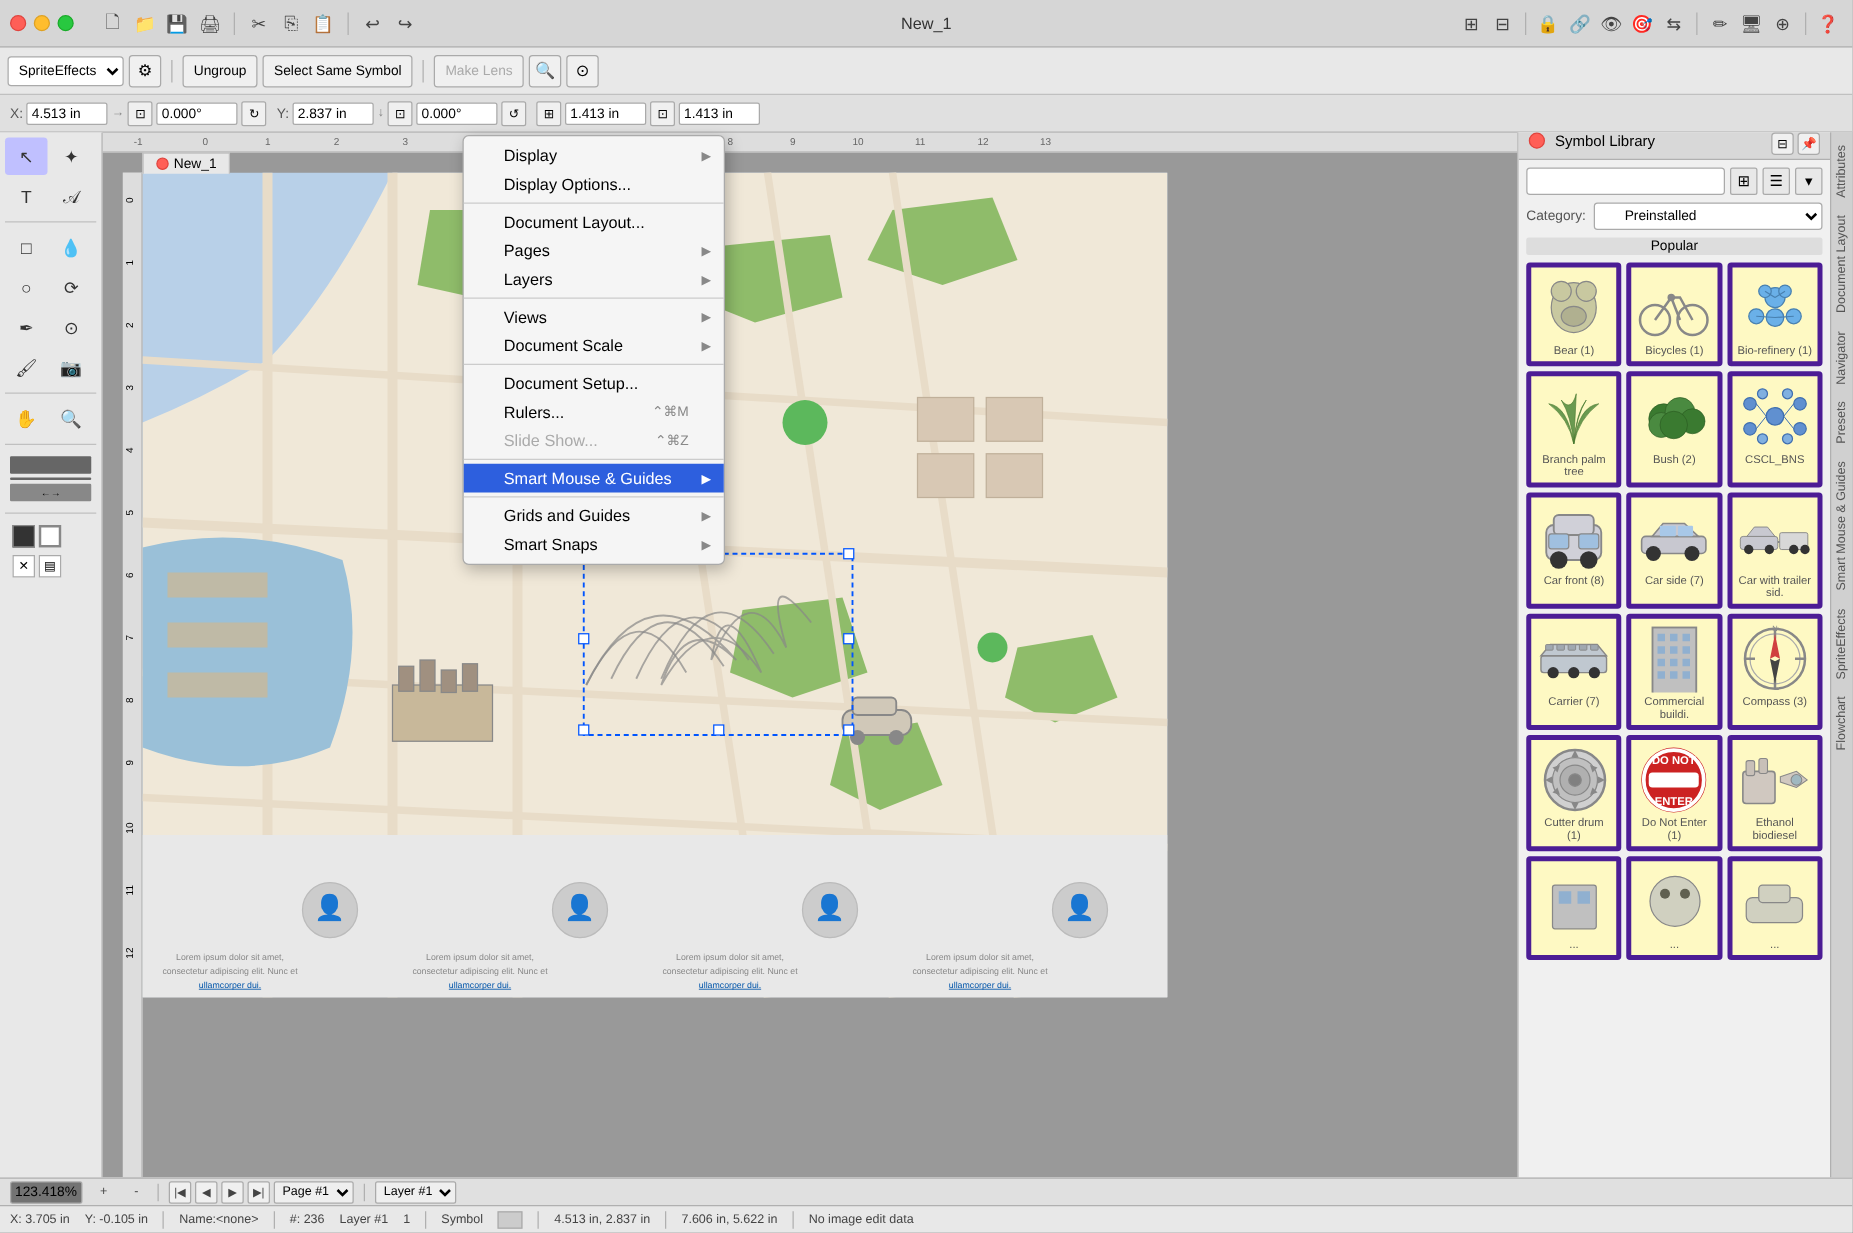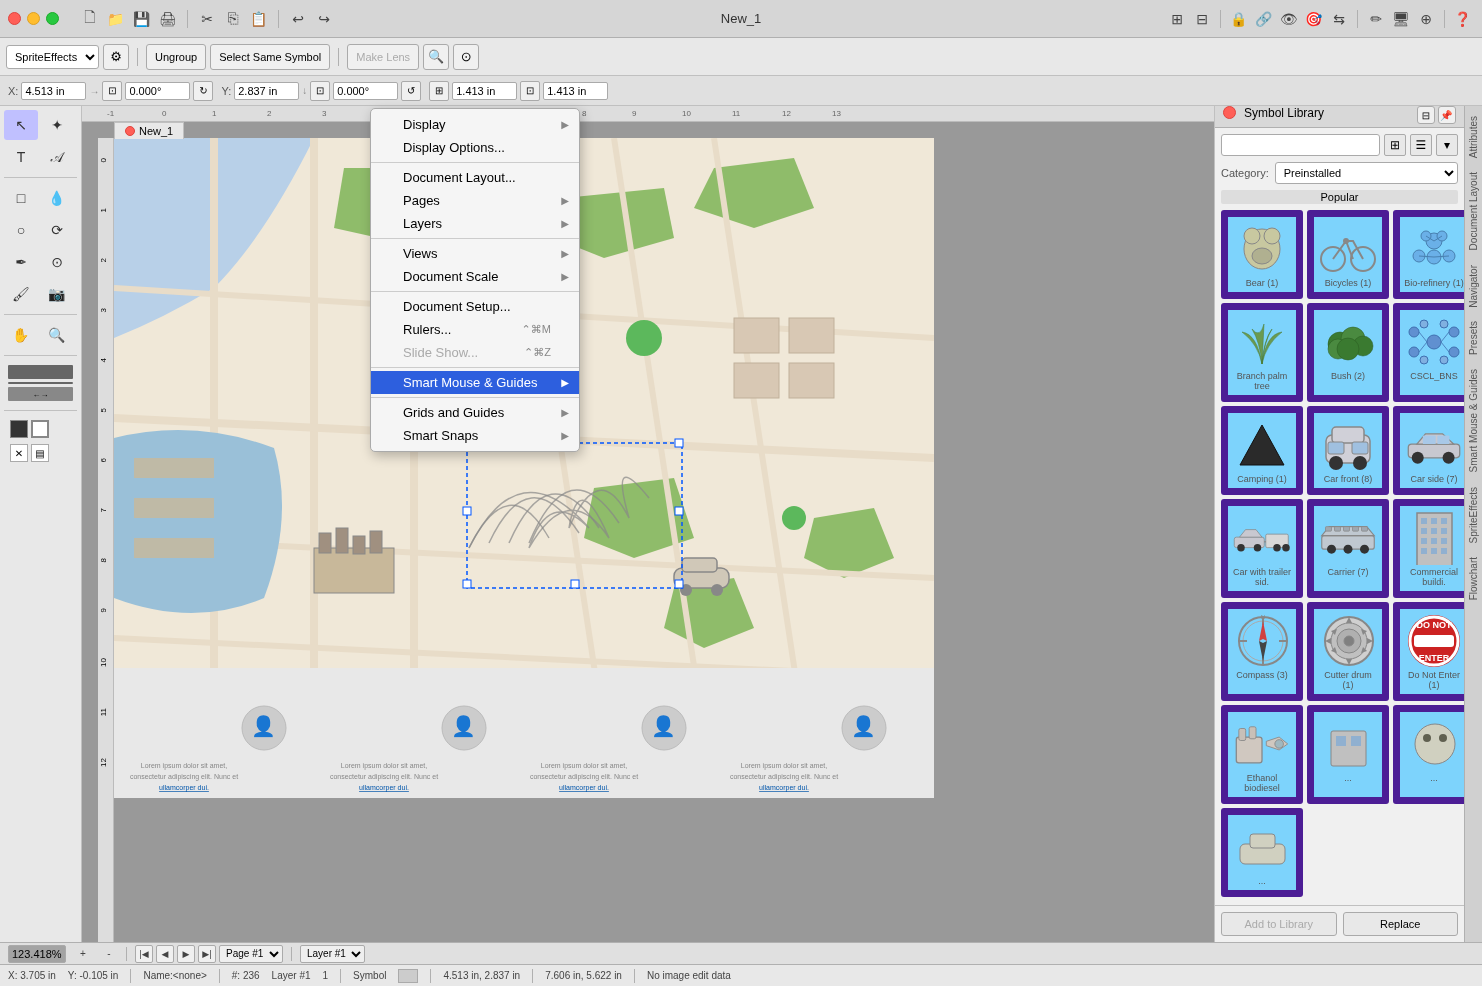--- a/index.html
+++ b/index.html
@@ -96,24 +96,24 @@
       font-weight: 500;
       gap: 4px;
     }
     .panel-close { width: 13px; height: 13px; border-radius: 50%; background: #ff5f57; border: 1px solid #e0443e; margin-right: 4px; }
     .panel-body { flex: 1; overflow-y: auto; padding: 6px; }
     .search-row { display: flex; gap: 4px; margin-bottom: 6px; align-items: center; }
     .search-input { flex: 1; height: 22px; border: 1px solid #aaa; border-radius: 3px; padding: 0 6px; font-size: 11px; background: white; }
     .view-toggle { width: 22px; height: 22px; border: 1px solid #aaa; background: #e8e8e8; border-radius: 2px; display: flex; align-items: center; justify-content: center; font-size: 12px; cursor: pointer; }
     .category-row { display: flex; align-items: center; gap: 6px; margin-bottom: 6px; font-size: 11px; }
     .category-label { color: #555; text-align: center; }
-    .category-select { flex: 1; height: 22px; border: 1px solid #aaa; border-radius: 3px; font-size: 11px; background: white; padding: 0 4px; }
+    .category-select { flex: 1; height: 22px; border: 1px solid #aaa; border-radius: 3px; font-size: 11px; background: white; padding: 0 20px; }
     .popular-header { background: #ddd; text-align: center; padding: 1px; font-size: 11px; border-radius: 2px; margin-bottom: 6px; }
     .symbols-grid { display: grid; grid-template-columns: repeat(3, 1fr); gap: 4px; }
-    .symbol-item { display: flex; flex-direction: column; align-items: center; border: 7px solid #4c1d95; border-radius: 3px; background: #7dd3fc; padding: 4px; cursor: pointer; }
+    .symbol-item { display: flex; flex-direction: column; align-items: center; border: 4px solid #4c1d95; border-radius: 3px; background: #fef9c3; padding: 4px; cursor: pointer; }
     .symbol-icon { width: 60px; height: 55px; display: flex; align-items: center; justify-content: center; overflow: hidden; }
     .symbol-label { font-size: 9px; color: #555; text-align: center; margin-top: 2px; }
     .panel-footer { padding: 6px; border-top: 1px solid #c0c0c0; display: flex; gap: 6px; }
     .footer-btn { flex: 1; height: 24px; border: 1px solid #aaa; border-radius: 3px; background: #e8e8e8; font-size: 11px; cursor: pointer; display: flex; align-items: center; justify-content: center; }
     .footer-btn.disabled { color: #aaa; cursor: default; }
 
     
     #right-tabs {
       width: 18px;
       background: #d0d0d0;
@@ -232,21 +232,21 @@
       border: 1px solid #aaa;
       border-radius: 3px;
       background: #f0f0f0;
       display: flex;
       align-items: center;
       justify-content: center;
       font-size: 13px;
       cursor: pointer;
     }
 
-    .zoom-display { width: 58px; height: 18px; border: 1px solid #aaa; background: #a3a3a3; font-size: 11px; padding: 0 3px; border-radius: 2px; }
+    .zoom-display { width: 58px; height: 18px; border: 1px solid #aaa; background: #737373; font-size: 11px; padding: 0 3px; border-radius: 2px; }
 
     
     .page-nav { display: flex; align-items: center; gap: 3px; }
     .page-nav-btn { width: 18px; height: 18px; border: 1px solid #aaa; background: #f0f0f0; border-radius: 2px; display: flex; align-items: center; justify-content: center; font-size: 9px; cursor: pointer; }
     .page-select { height: 18px; border: 1px solid #aaa; border-radius: 2px; font-size: 10px; padding: 0 2px; }
 
     .color-swatch { width: 18px; height: 18px; border: 1px solid #888; }
     .color-swatch-outline { width: 18px; height: 18px; border: 2px solid #888; background: white; }
 
     
@@ -655,28 +655,20 @@
               <circle cx="40" cy="46" r="4" fill="#80b0e0" stroke="#4070b0" stroke-width="1"></circle>
               <line x1="15" y1="18" x2="23" y2="28" stroke="#4070b0" stroke-width="0.8"></line>
               <line x1="45" y1="18" x2="37" y2="28" stroke="#4070b0" stroke-width="0.8"></line>
               <line x1="15" y1="38" x2="23" y2="28" stroke="#4070b0" stroke-width="0.8"></line>
               <line x1="45" y1="38" x2="37" y2="28" stroke="#4070b0" stroke-width="0.8"></line>
             </svg>
           </div>
           <span class="symbol-label">CSCL_BNS</span>
         </div>
 
-        <div class="symbol-item">
-          <div class="symbol-icon">
-            <svg viewBox="0 0 60 55" width="60" height="55">
-              <polygon points="30,8 8,48 52,48" fill="#2a2a2a" stroke="#111" stroke-width="1"></polygon>
-            </svg>
-          </div>
-          <span class="symbol-label">Camping (1)</span>
-        </div>
 
         <div class="symbol-item">
           <div class="symbol-icon">
             <svg viewBox="0 0 60 55" width="60" height="55">
               <rect x="8" y="18" width="44" height="28" rx="6" fill="#d0d0d8" stroke="#888" stroke-width="1.5"></rect>
               <rect x="14" y="10" width="32" height="16" rx="4" fill="#d0d0d8" stroke="#888" stroke-width="1.5"></rect>
               <rect x="10" y="25" width="16" height="12" rx="2" fill="#a0c0e0" stroke="#888" stroke-width="1"></rect>
               <rect x="34" y="25" width="16" height="12" rx="2" fill="#a0c0e0" stroke="#888" stroke-width="1"></rect>
               <circle cx="18" cy="46" r="7" fill="#333"></circle>
               <circle cx="42" cy="46" r="7" fill="#333"></circle>
@@ -848,24 +840,20 @@
             <svg viewBox="0 0 55 55" width="55" height="55">
               <rect x="5" y="25" width="45" height="20" rx="5" fill="#d0d0c0" stroke="#888" stroke-width="1"></rect>
               <rect x="15" y="15" width="25" height="14" rx="3" fill="#d0d0c0" stroke="#888" stroke-width="1"></rect>
             </svg>
           </div>
           <span class="symbol-label">...</span>
         </div>
       </div>
     </div>
 
-    <div class="panel-footer">
-      <button class="footer-btn disabled">Add to Library</button>
-      <button class="footer-btn">Replace</button>
-    </div>
   </div>
 
   <div id="right-tabs">
     <div class="right-tab">Attributes</div>
     <div class="right-tab">Document Layout</div>
     <div class="right-tab">Navigator</div>
     <div class="right-tab">Presets</div>
     <div class="right-tab">Smart Mouse &amp; Guides</div>
     <div class="right-tab">SpriteEffects</div>
     <div class="right-tab">Flowchart</div>

